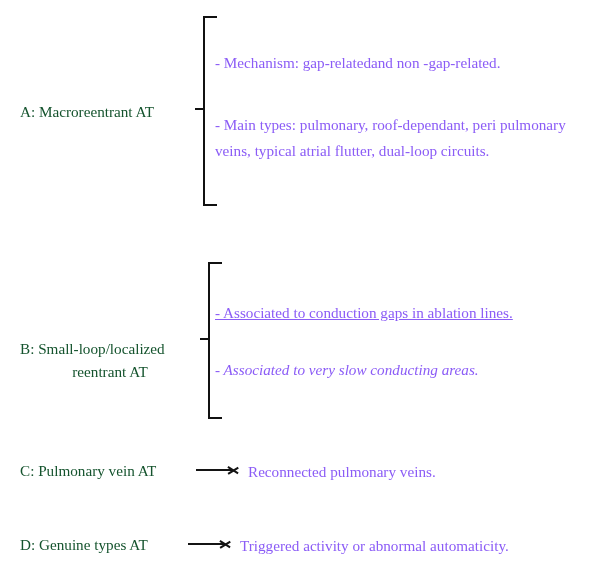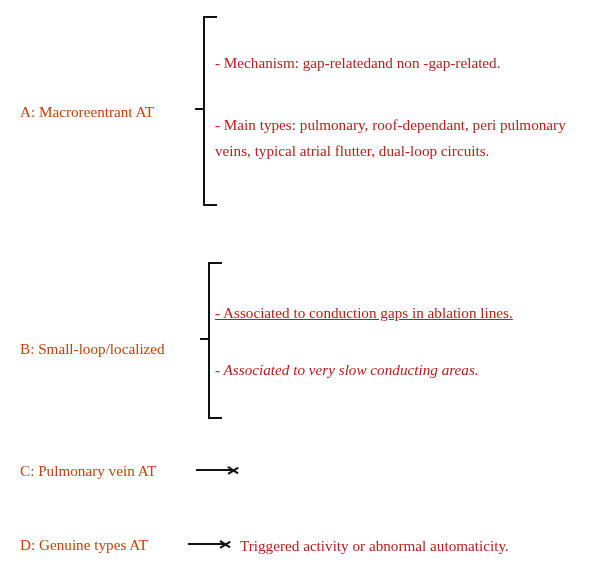--- a/index.html
+++ b/index.html
@@ -23,21 +23,21 @@
     inset: 0;
     width: 600px;
     height: 583px;
   }
 
   
   .group-label {
     position: absolute;
     font-size: 15.2px;
     line-height: 23px;
-    color: #c2410c;
+    color: #14532d;
   }
   .group-label .ln { display: block; }
   .group-label .ln.center { text-align: center; }
 
   
   .brace {
     position: absolute;
     display: block;
   }
   .brace .spine {
@@ -101,21 +101,21 @@
     top: 10px;
     transform: rotate(-32deg);
     transform-origin: left center;
   }
 
   
   .detail {
     position: absolute;
     font-size: 15.2px;
     line-height: 26px;
-    color: #b91c1c;
+    color: #8b5cf6;
   }
 </style>
 </head>
 <body>
 
 <div class="figure">
 
   <div class="group-label" style="left:20px; top:100px; width:175px;">
     <span class="ln">A: Macroreentrant AT</span>
   </div>
@@ -126,20 +126,21 @@
     <span class="tick" style="top:92px;"></span>
     <span class="arm bottom"></span>
   </div>
 
   <div class="detail" style="left:215px; top:50px; width:372px;">- Mechanism: gap-relatedand non -gap-related.</div>
 
   <div class="detail" style="left:215px; top:112px; width:355px;">- Main types: pulmonary, roof-dependant, peri pulmonary veins, typical atrial flutter, dual-loop circuits.</div>
 
   <div class="group-label" style="left:20px; top:300px; width:180px;margin-top:37px;">
     <span class="ln">B: Small-loop/localized</span>
+    <span class="ln center">reentrant AT</span>
   </div>
 
   <div class="brace" style="left:200px; top:262px; width:24px; height:157px;">
     <span class="arm top"></span>
     <span class="spine"></span>
     <span class="tick" style="top:76px;"></span>
     <span class="arm bottom"></span>
   </div>
 
   <div class="detail" style="left:215px; top:300px; width:368px;text-decoration:underline;">- Associated to conduction gaps in ablation lines.</div>
@@ -148,20 +149,21 @@
 
   <div class="group-label" style="left:20px; top:459px; width:180px;">
     <span class="ln">C: Pulmonary vein AT</span>
   </div>
 
   <div class="arrow" style="left:196px; top:462px; width:46px;">
     <span class="shaft" style="width:36px;"></span>
     <span class="head" style="left:32px;"></span>
   </div>
 
+  <div class="detail" style="left:248px; top:459px; width:330px;">Reconnected pulmonary veins.</div>
 
   <div class="group-label" style="left:20px; top:533px; width:180px;">
     <span class="ln">D: Genuine types AT</span>
   </div>
 
   <div class="arrow" style="left:188px; top:536px; width:46px;">
     <span class="shaft" style="width:36px;"></span>
     <span class="head" style="left:32px;"></span>
   </div>
 

